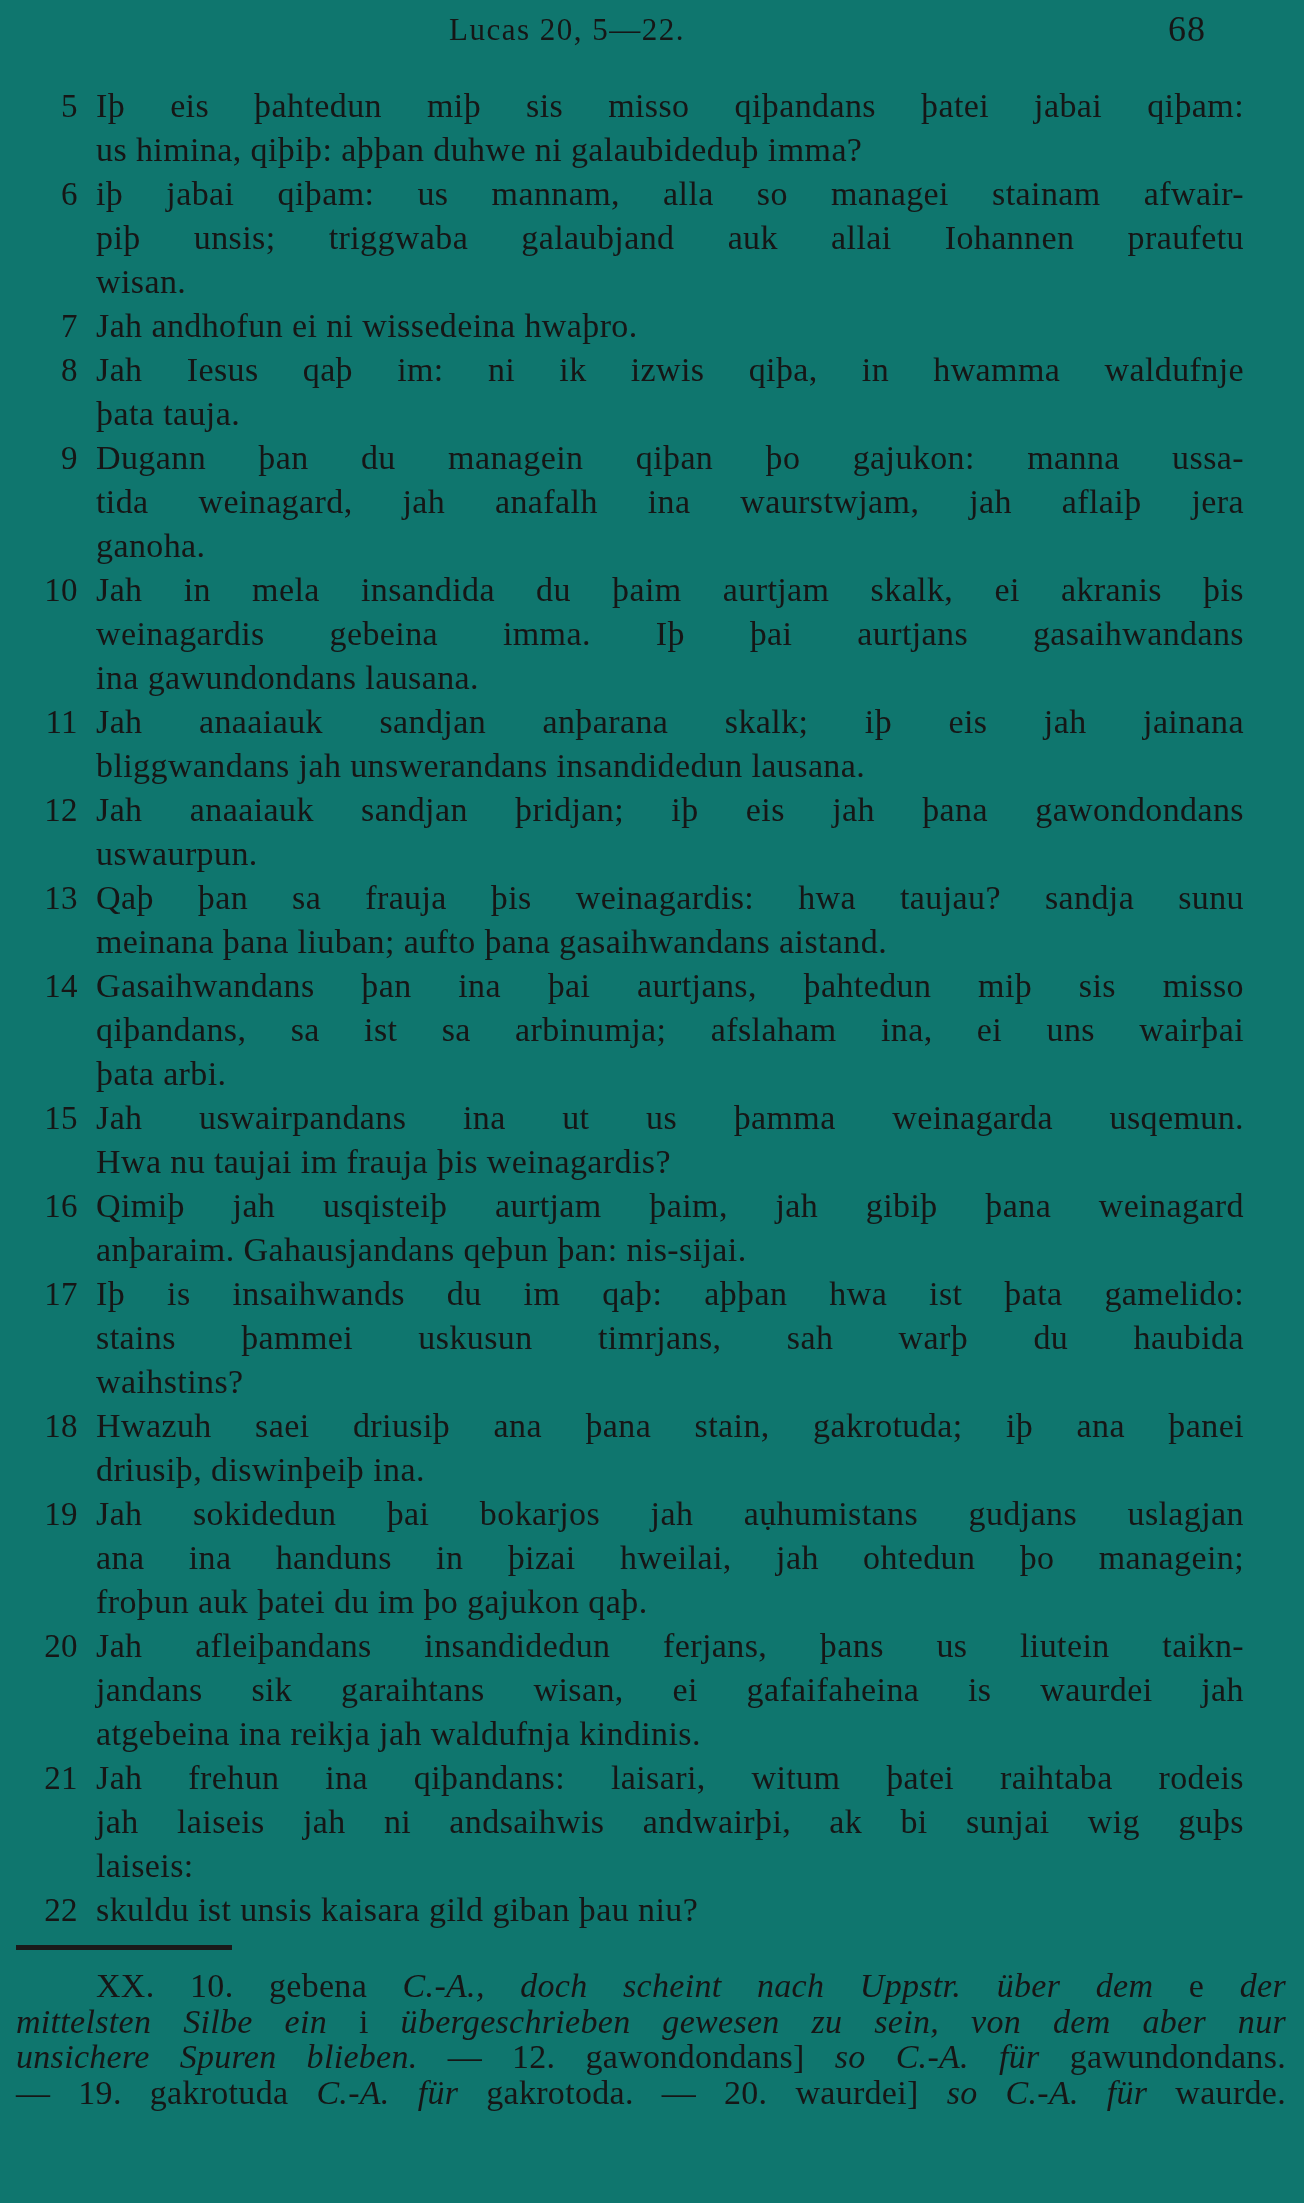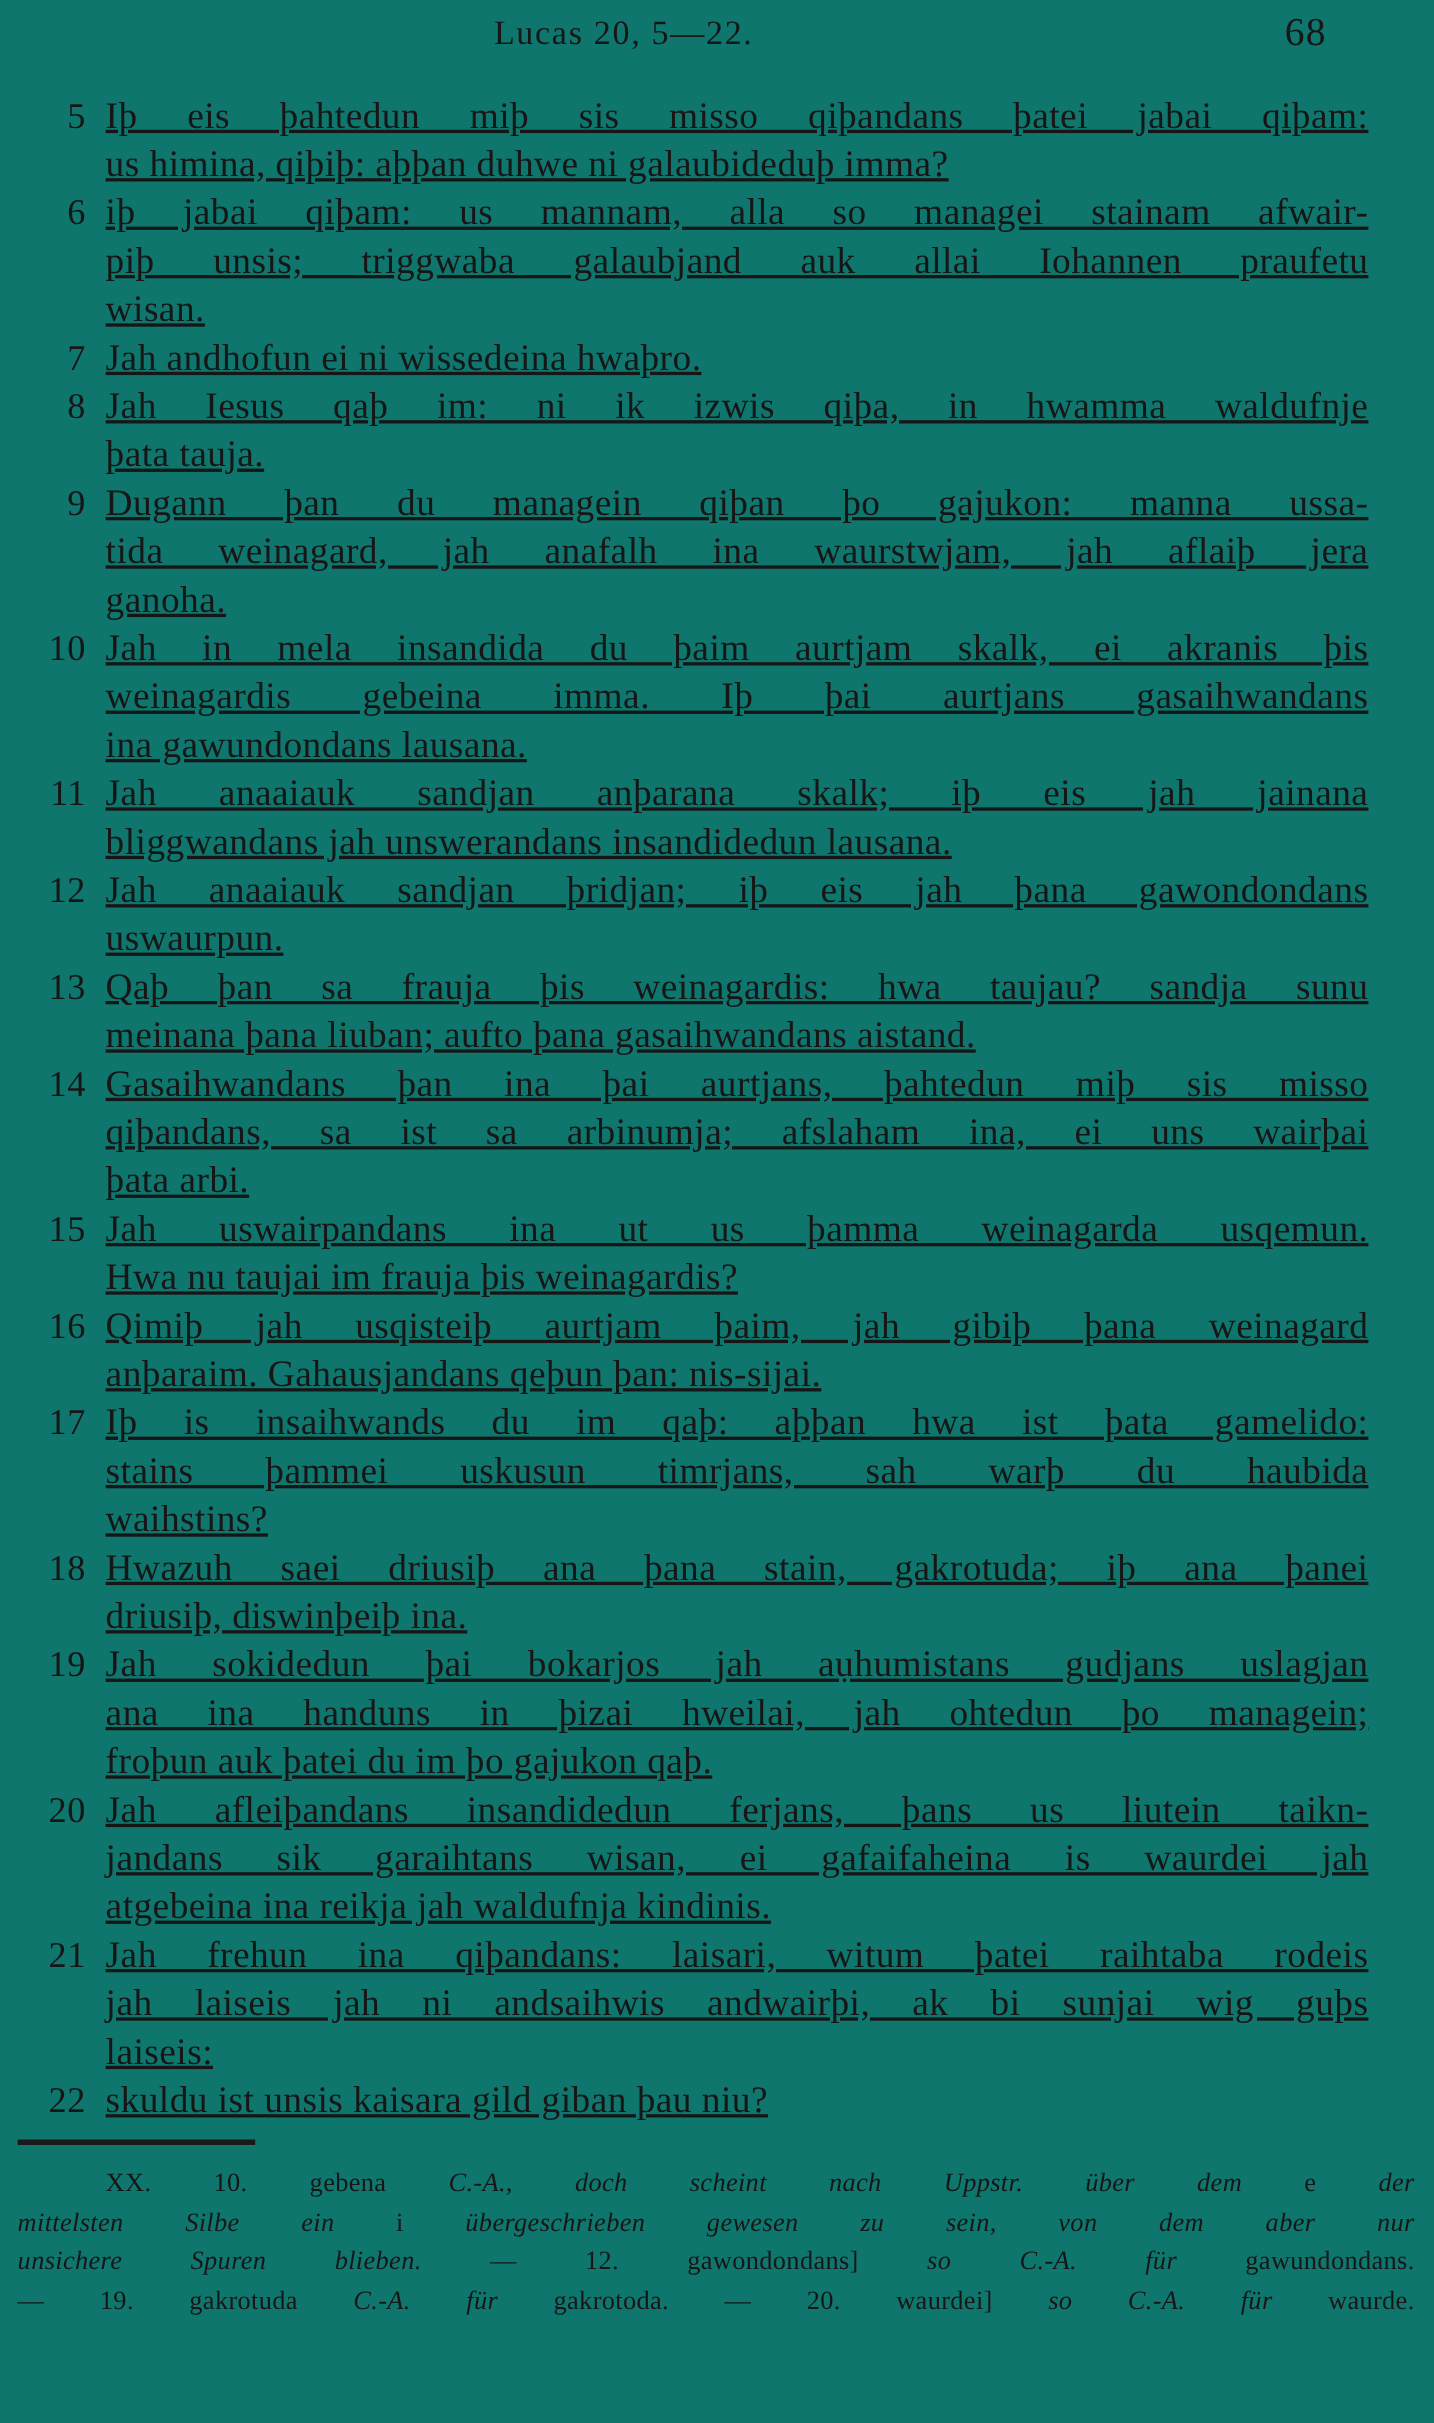--- a/index.html
+++ b/index.html
@@ -27,30 +27,30 @@
   .verses {
     position:absolute; top:84px; left:22px; width:1222px;
     font-size:34px; line-height:44px; letter-spacing:0.4px;
   }
   .verse { display:flex; }
   .vnum {
     flex:none; width:56px; text-align:right;
     font-size:33px;
   }
   .vtext { flex:1; margin-left:18px; }
-  .vline { text-align:left;text-decoration:underline; }
+  .vline { text-align:left; }
   .vline.just { text-align:justify; text-align-last:justify; }
   
   .footnote-rule {
     position:absolute; top:1945px; left:16px;
     width:216px; height:5px; background:#1a1a1a;
   }
   .footnote {
     position:absolute; top:1968px; left:16px; width:1270px;
-    font-size:24px; line-height:35.5px; letter-spacing:0.3px;
+    font-size:34px; line-height:35.5px; letter-spacing:0.3px;
   }
   .fline { text-align:justify; text-align-last:justify; }
   .fline.first { text-indent:80px; }
   .fline .it { font-style:italic; }
 </style>
 </head>
 <body>
 
 <div class="page">
 

